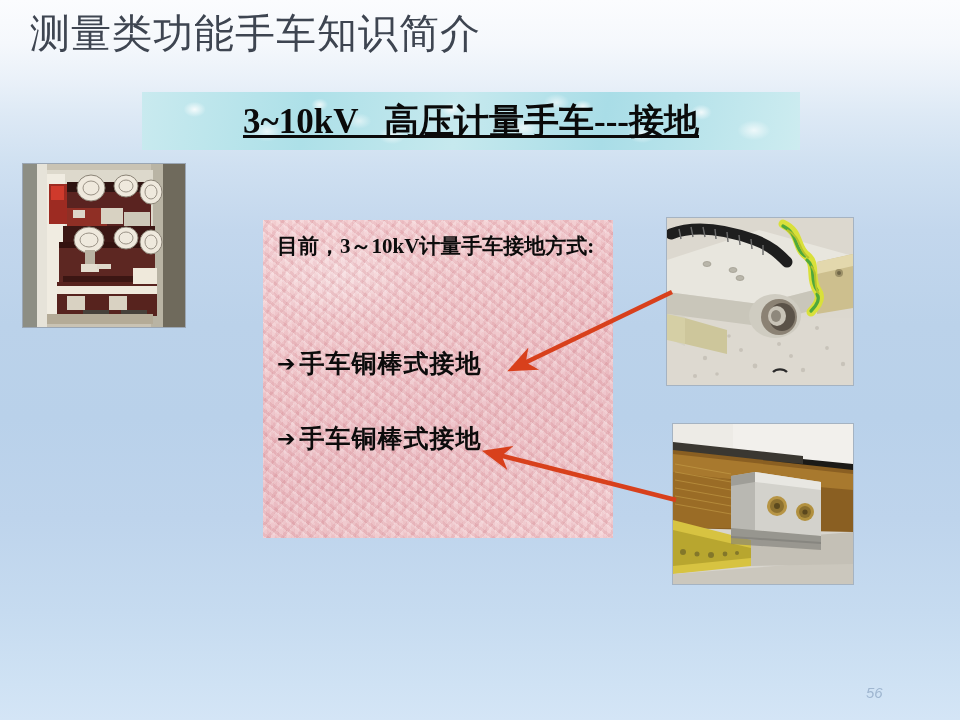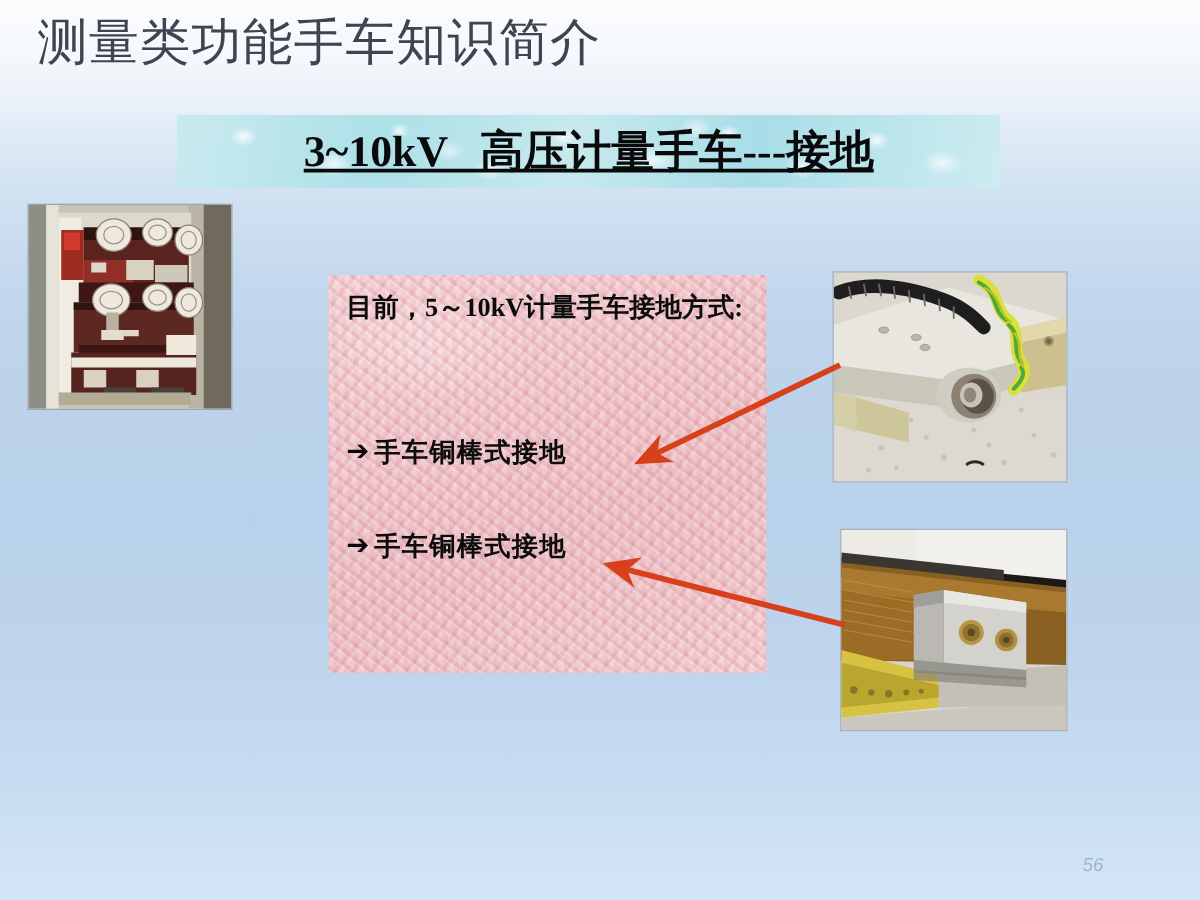--- a/index.html
+++ b/index.html
@@ -149,21 +149,21 @@
   #bullet-row-1 { top: 206px; }
   .bullet-arrow {
     font-family: "DejaVu Sans", sans-serif;
     font-size: 22px;
     font-weight: bold;
     color: #0a0a0a;
     line-height: 1;
   }
   .bullet-label {
     font-family: "Liberation Serif", "DejaVu Serif", serif;
-    font-size: 21px;
+    font-size: 25px;
     font-weight: 600;
     color: #0c0c0c;
     line-height: 1;
     letter-spacing: 1px;
   }
 
   
   #arrows {
     position: absolute;
     left: 0;
@@ -388,21 +388,21 @@
       <circle cx="132" cy="88" r="9" fill="#b2913f"></circle>
       <circle cx="132" cy="88" r="6" fill="#8a6f2e"></circle>
       <circle cx="132" cy="88" r="2.6" fill="#5a471d"></circle>
 
       <polygon points="58,112 148,118 148,126 58,120" fill="#7d7c76" opacity="0.6"></polygon>
     </svg>
   </div>
 
   <div id="content-box">
     <div id="content-inner">
-      <div id="intro-text">目前，5～10kV计量手车接地方式:</div>
+      <div id="intro-text">目前，3～10kV计量手车接地方式:</div>
     </div>
 
     <div class="bullet-row" id="bullet-row-0">
       <span class="bullet-arrow">➔</span>
       <span class="bullet-label">手车铜棒式接地</span>
     </div>
 
     <div class="bullet-row" id="bullet-row-1">
       <span class="bullet-arrow">➔</span>
       <span class="bullet-label">手车铜棒式接地</span>

